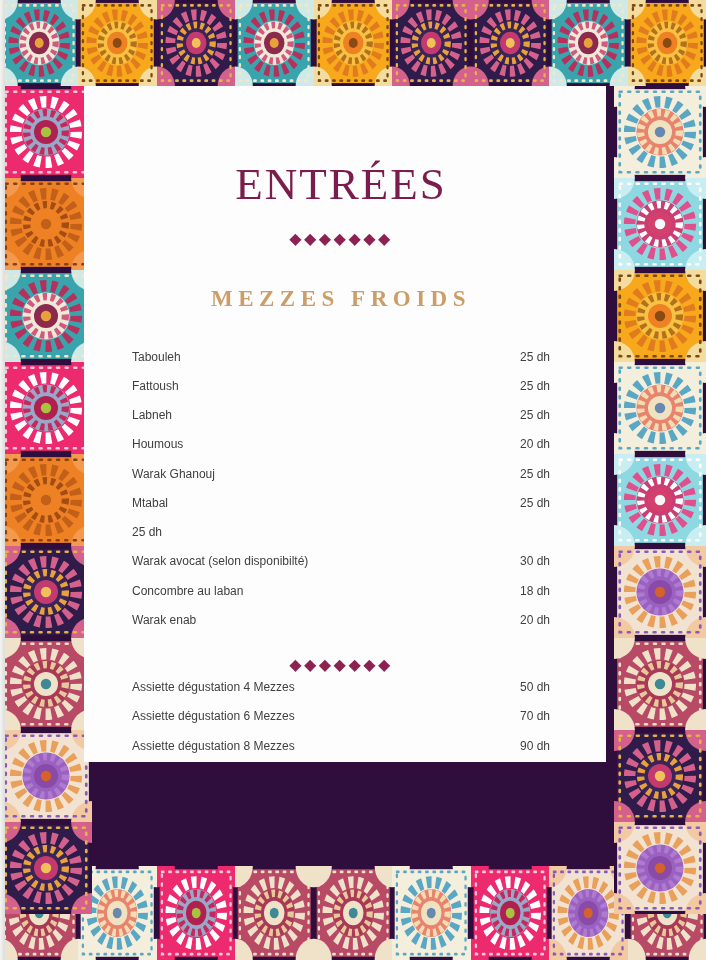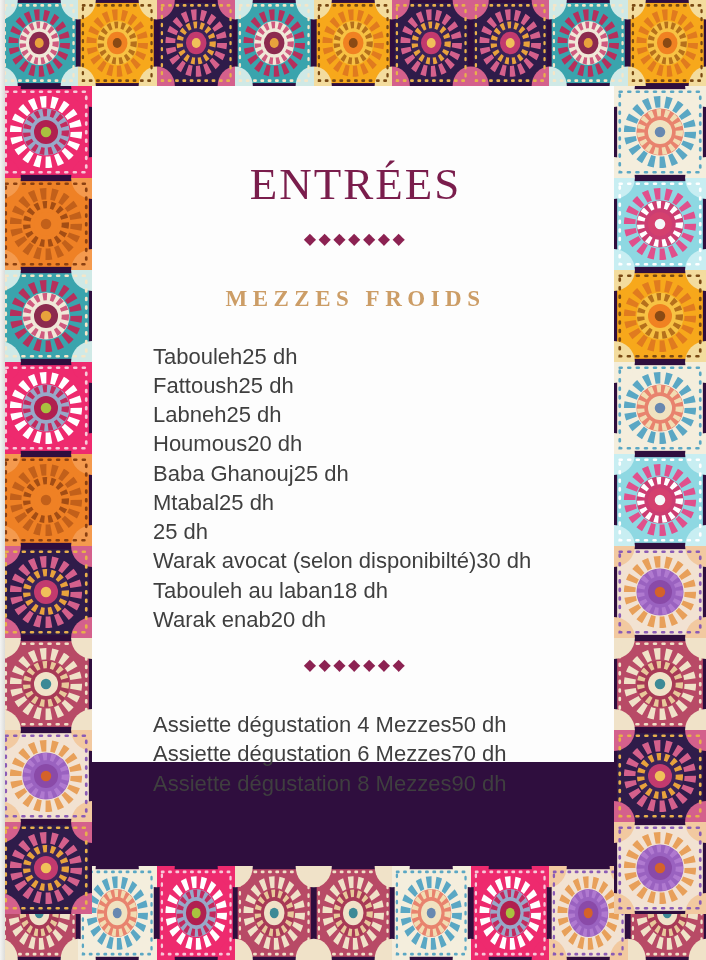--- a/index.html
+++ b/index.html
@@ -23,25 +23,25 @@
   .tile svg { display: block; width: 100%; height: 100%; }
   
   .photo-edge {
     position: absolute; left: 0; top: 0; bottom: 0; width: 5px;
     background: linear-gradient(to right, #f4f4f2, #dcdcda);
     z-index: 6;
   }
   
   .card {
     position: absolute;
-    left: 92px; top: 86px;
+    left: 84px; top: 86px;
     width: 522px; height: 676px;
     background: #fdfdfd;
     z-index: 5;
-    padding: 72px 56px 0 61px;
+    padding: 72px 56px 0 48px;
     text-align: center;
   }
   .title {
     font-family: "Liberation Serif", serif;
     font-weight: normal;
     font-size: 45px;
     line-height: 52px;
     letter-spacing: 2px;
     color: #7a1d4c;
   }
@@ -57,26 +57,27 @@
     margin-top: 41px;
     font-family: "Liberation Serif", serif;
     font-weight: bold;
     font-size: 23px;
     line-height: 22px;
     letter-spacing: 5.5px;
     color: #cc9d66;
   }
   ul.menu-list { list-style: none; text-align: left; }
   .list-main    { margin-top: 32px; }
-  .list-tasting { margin-top: 38px; }
+  .list-tasting { }
   ul.menu-list li {
     height: 29.25px;
     display: flex;
+    justify-content: space-between;
     align-items: center;
-    font-size: 22px;
+    font-size: 12px;
     color: #3f3f3f;
   }
   .item-price { white-space: nowrap; }
 </style>
 </head>
 <body>
 
 <div class="frame">
 
   <div class="strip strip-top" id="strip-top">
@@ -646,36 +647,36 @@
         </li>
         <li>
           <span class="item-name">Labneh</span>
           <span class="item-price">25 dh</span>
         </li>
         <li>
           <span class="item-name">Houmous</span>
           <span class="item-price">20 dh</span>
         </li>
         <li>
-          <span class="item-name">Baba Ghanouj</span>
+          <span class="item-name">Warak Ghanouj</span>
           <span class="item-price">25 dh</span>
         </li>
         <li>
           <span class="item-name">Mtabal</span>
           <span class="item-price">25 dh</span>
         </li>
         <li>
           <span class="item-price">25 dh</span>
         </li>
         <li>
           <span class="item-name">Warak avocat (selon disponibilté)</span>
           <span class="item-price">30 dh</span>
         </li>
         <li>
-          <span class="item-name">Tabouleh au laban</span>
+          <span class="item-name">Concombre au laban</span>
           <span class="item-price">18 dh</span>
         </li>
         <li>
           <span class="item-name">Warak enab</span>
           <span class="item-price">20 dh</span>
         </li>
       </ul>
 
     <div class="diamonds diamonds-2">◆◆◆◆◆◆◆</div>
 

